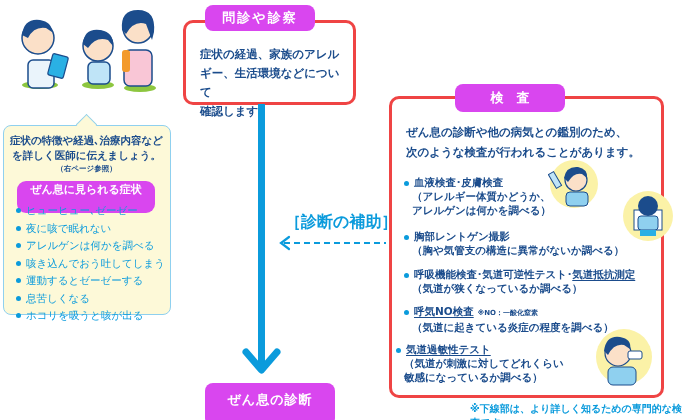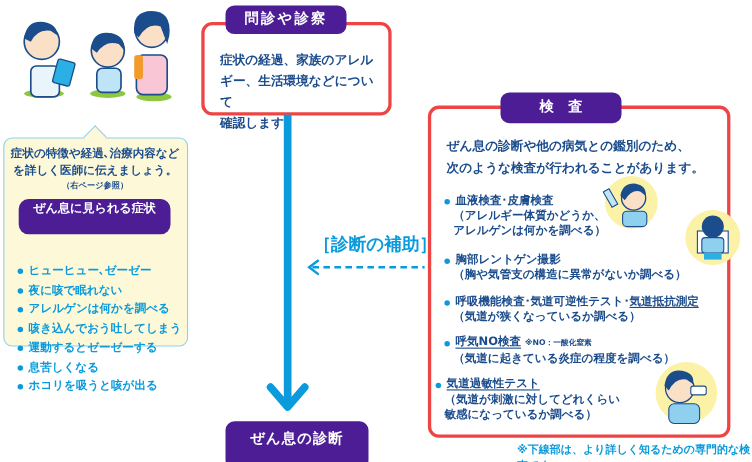--- a/index.html
+++ b/index.html
@@ -1,26 +1,26 @@
 <!DOCTYPE html>
 <html><head>
 <meta charset="utf-8">
 <style>
   html,body{margin:0;padding:0;background:#fff;}
   body{width:684px;height:420px;position:relative;overflow:hidden;font-family:"DejaVu Sans",sans-serif;color:#1a4f8a;}
   .abs{position:absolute;}
   .blue{color:#0b9bdc;}
   .box{position:absolute;border:3px solid #ef4444;border-radius:10px;background:#fff;box-sizing:border-box;}
-  .pill{position:absolute;background:#4c1d95;color:#fff;border-radius:8px;text-align:center;font-weight:bold;}
+  .pill{position:absolute;background:#d946ef;color:#fff;border-radius:8px;text-align:center;font-weight:bold;}
   .text{font-size:11.5px;font-weight:bold;line-height:19px;color:#1b4c8c;}
   .sm{font-size:10.5px;font-weight:bold;line-height:14px;color:#1b4c8c;}
   .bullet{position:relative;padding-left:12px;}
   .bullet::before{content:"";position:absolute;left:2px;top:6px;width:5px;height:5px;border-radius:50%;background:#0b9bdc;}
   .u{text-decoration:underline;text-underline-offset:2px;}
-  .symlist{font-size:10.5px;font-weight:bold;color:#0b9bdc;line-height:17.5px;margin-top:36px;}
+  .symlist{font-size:10.5px;font-weight:normal;color:#0b9bdc;line-height:17.5px;}
   .symlist .bullet::before{top:6px;}
 </style>
 </head>
 <body>
 
 <svg class="abs" style="left:0;top:0" width="170" height="100">
   <g>
     <ellipse cx="40" cy="85" rx="18" ry="4" fill="#8dc63f"></ellipse>
     <rect x="28" y="60" width="26" height="28" rx="5" fill="#eaf4fb" stroke="#1b4c8c" stroke-width="1.5"></rect>
     <circle cx="38" cy="38" r="16" fill="#fbe0c8" stroke="#1b4c8c" stroke-width="1.5"></circle>

